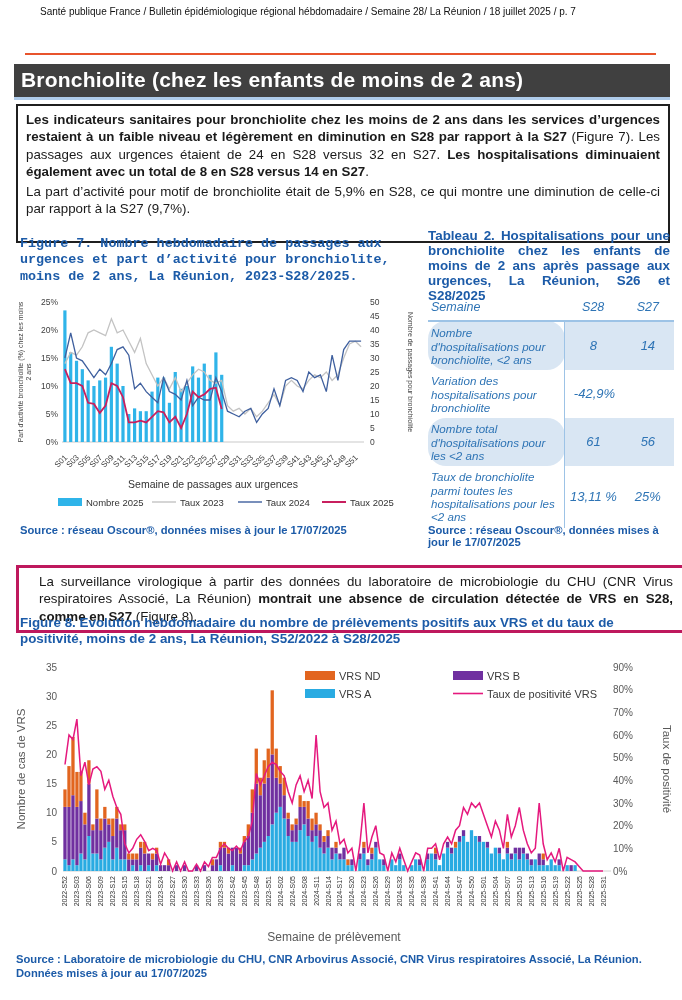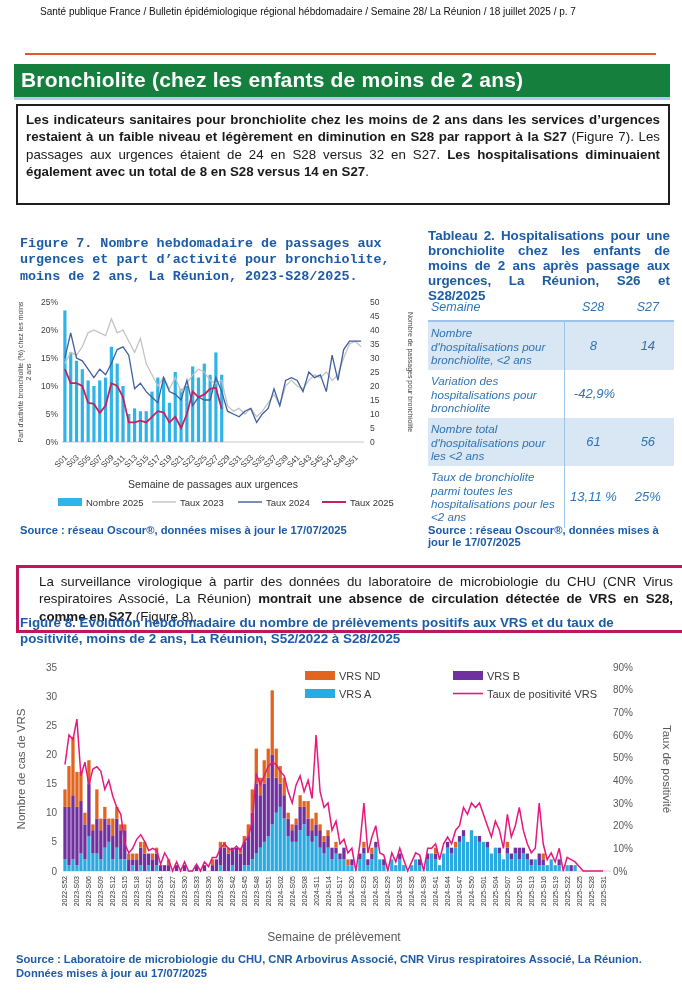--- a/index.html
+++ b/index.html
@@ -1,35 +1,35 @@
 <!DOCTYPE html>
 <html lang="fr"><head>
 <meta charset="utf-8">
 <style>
   html,body{margin:0;padding:0;background:#888;}
   .page{position:relative;width:682px;height:1000px;background:#fff;overflow:hidden;
         font-family:"Liberation Sans",sans-serif;color:#1a1a1a;}
   .doc-header{position:absolute;top:6px;left:40px;width:620px;font-size:10px;color:#111;}
   .orange-rule{position:absolute;top:53px;left:25px;width:631px;height:2px;background:#E8542C;}
-  .banner{position:absolute;top:64px;left:14px;width:642px;background:#15803d;color:#fff;
+  .banner{position:absolute;top:64px;left:14px;width:642px;background:#404040;color:#fff;
           font-weight:bold;font-size:21px;padding:4px 7px 5px 7px;border-bottom:3px solid #AECBEA;
           letter-spacing:.2px;}
   .box1{position:absolute;top:104px;left:16px;width:634px;border:2px solid #1f1f1f;
         padding:5px 8px 20px 8px;font-size:13.3px;line-height:1.3;text-align:justify;}
   .box1 p{margin:0 0 3px 0;}
   .fig-title{color:#1C5BA8;font-weight:bold;font-size:13.4px;line-height:1.22;}
   .fig7-title{position:absolute;top:236px;left:20px;width:394px;font-family:Liberation Mono, monospace;}
   .tab2-title{position:absolute;top:228px;left:428px;width:242px;text-align:justify;line-height:1.12;}
   .fig7-chart{position:absolute;top:290px;left:14px;width:402px;}
   .table2{position:absolute;top:298px;left:428px;width:246px;}
   table.t2{border-collapse:collapse;width:100%;font-style:italic;color:#2E74B5;font-size:11.6px;line-height:1.15;}
   table.t2 th{font-weight:normal;font-size:12.5px;padding:2px 3px 6px 3px;border-bottom:2px solid #9DC3E6;}
   table.t2 th.lblh{text-align:left;}
   table.t2 td{padding:4px 3px;vertical-align:middle;}
-  table.t2 td.lbl{width:138px;text-align:left;}
+  table.t2 td.lbl{width:138px;text-align:left;border-radius:18px;}
   table.t2 td.val{width:50px;text-align:center;font-size:13px;border-left:1px solid #9DC3E6;}
   table.t2 td.val.noline{border-left:none;}
   table.t2 td.val.left{text-align:center;padding-left:5px;}
   table.t2 tr.shaded{background:#D9E6F3;}
   .src{color:#1C5BA8;font-weight:bold;font-size:11.2px;}
   .source-left{position:absolute;top:524px;left:20px;width:390px;}
   .source-right{position:absolute;top:524px;left:428px;width:246px;}
   .box2{position:absolute;top:565px;left:16px;width:634px;border:3px solid #be185d;
         padding:5px 20px;font-size:13.3px;line-height:1.3;text-align:justify;}
   .fig8-title{position:absolute;top:615px;left:20px;width:636px;}
@@ -43,20 +43,21 @@
 <div class="page">
 
   <div class="doc-header">Santé publique France / Bulletin épidémiologique régional hébdomadaire / Semaine 28/ La Réunion / 18 juillet 2025 / p. 7</div>
   <div class="orange-rule"></div>
   <div class="banner">
     <span>Bronchiolite (chez les enfants de moins de 2 ans)</span>
   </div>
 
   <div class="box1">
     <p><span style="font-weight: bold;">Les indicateurs sanitaires pour bronchiolite chez les moins de 2 ans dans les services d’urgences restaient à un faible niveau et légèrement en diminution en S28 par rapport à la S27 </span><span>(Figure 7). Les passages aux urgences étaient de 24 en S28 versus 32 en S27. </span><span style="font-weight: bold;">Les hospitalisations diminuaient également avec un total de 8 en S28 versus 14 en S27</span><span>.</span></p>
+    <p>La part d’activité pour motif de bronchiolite était de 5,9% en S28, ce qui montre une diminution de celle-ci par rapport à la S27 (9,7%).</p>
   </div>
 
   <div class="fig-title fig7-title">Figure 7. Nombre hebdomadaire de passages aux urgences et part d’activité pour bronchiolite, moins de 2 ans, La Réunion, 2023-S28/2025.</div>
   <div class="fig-title tab2-title">Tableau 2. Hospitalisations pour une bronchiolite chez les enfants de moins de 2 ans après passage aux urgences, La Réunion, S26 et S28/2025</div>
 
   <div class="fig7-chart">
     <svg id="svg-fig7" width="402" height="222" viewBox="0 0 402 222">
         <line x1="48" y1="152" x2="350" y2="152" stroke="#C9C9C9" stroke-width="1"></line>
         <text x="44" y="155" font-size="8.5" fill="#404040" text-anchor="end">0%</text>
         <text x="44" y="127" font-size="8.5" fill="#404040" text-anchor="end">5%</text>

